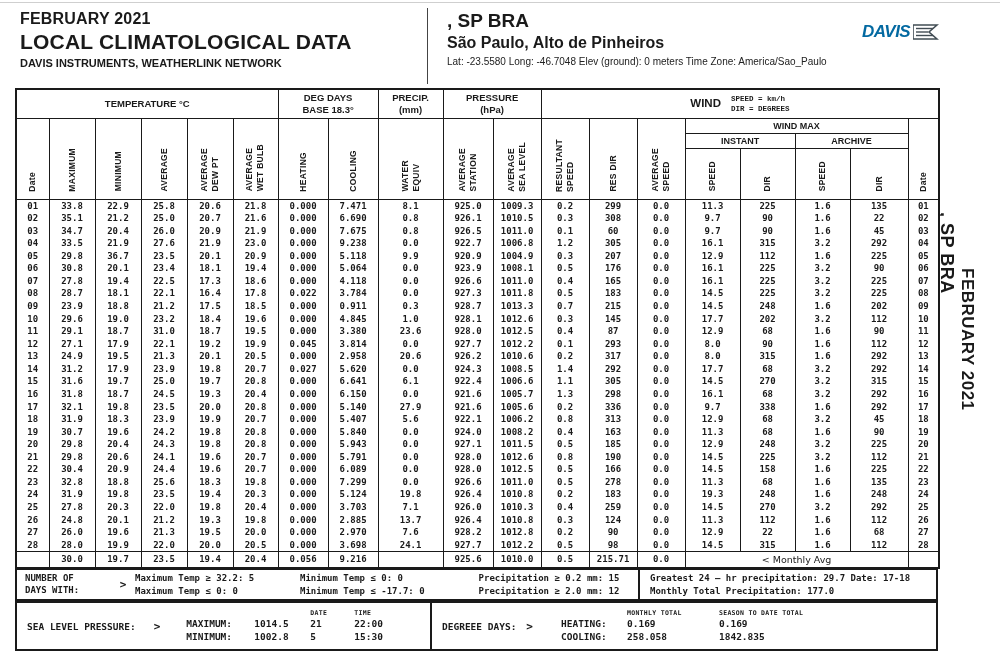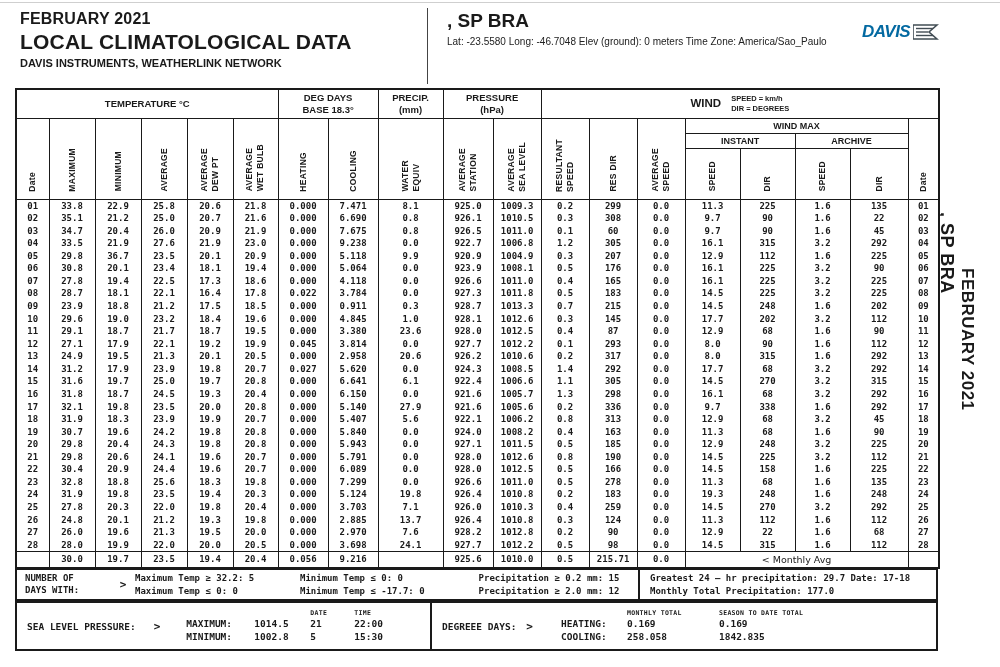--- a/index.html
+++ b/index.html
@@ -30,21 +30,21 @@
   tr.h2{height:15px;} tr.h3{height:15px;} tr.h4{height:51px;}
   .subhead{font-size:9px;font-weight:bold;text-align:center;}
   th.vhead{vertical-align:bottom;}
   .vtxt{display:inline-block;writing-mode:vertical-rl;transform:rotate(180deg);
         font-size:8.5px;font-weight:bold;line-height:1.25;letter-spacing:.3px;
         padding:3px 0 3px 0;white-space:nowrap;text-align:left;}
   .vtxt div{line-height:1.3;}
   .wind-head{vertical-align:middle;}
   .wind-inner{display:flex;align-items:center;justify-content:center;gap:10px;}
   .wind-word{font-size:11.5px;font-weight:bold;}
-  .wind-units{font-size:7.5px;font-weight:bold;text-align:left;line-height:1.35;}
+  .wind-units{font-size:7.5px;font-weight:bold;text-align:left;line-height:1.35;font-family:Liberation Mono, monospace;}
   tbody td{border-left:1px solid #1a1a1a;border-right:1px solid #1a1a1a;border-top:none;border-bottom:none;
       text-align:center;font-family:"DejaVu Sans Mono",monospace;font-size:9px;font-weight:bold;
       height:12.57px;line-height:12.57px;padding:0;white-space:nowrap;overflow:hidden;}
   tr.avg-row td{border-top:1px solid #1a1a1a;height:15px;line-height:15px;}
   td.merged-avg{font-family:"DejaVu Sans",sans-serif;font-size:9.5px;font-weight:normal;}
 
   
   .side-code{position:absolute;left:936px;top:212px;writing-mode:vertical-rl;
       font-size:18px;font-weight:bold;letter-spacing:.5px;}
   .side-month{position:absolute;left:957px;top:268px;writing-mode:vertical-rl;
@@ -79,20 +79,21 @@
   <div class="top-rule"></div>
 
   <div class="hdr-left">
     <div class="hdr-month">FEBRUARY 2021</div>
     <div class="hdr-title">LOCAL CLIMATOLOGICAL DATA</div>
     <div class="hdr-sub">DAVIS INSTRUMENTS, WEATHERLINK NETWORK</div>
   </div>
   <div class="hdr-divider"></div>
   <div class="hdr-right">
     <div class="hdr-code">, SP BRA</div>
+    <div class="hdr-station">São Paulo, Alto de Pinheiros</div>
     <div class="hdr-meta">Lat: -23.5580  Long: -46.7048  Elev (ground): 0 meters  Time Zone: America/Sao_Paulo</div>
   </div>
   <div class="davis-logo">
     <span class="davis-word">DAVIS</span>
     <svg class="davis-flag" width="26" height="18" viewBox="0 0 26 18">
       <polygon points="0,2 24,2 16,9 24,16 0,16" fill="none" stroke="#424d54" stroke-width="1.6"></polygon>
       <line x1="3" y1="5.5" x2="20" y2="5.5" stroke="#424d54" stroke-width="1.4"></line>
       <line x1="3" y1="9" x2="15" y2="9" stroke="#424d54" stroke-width="1.4"></line>
       <line x1="3" y1="12.5" x2="20" y2="12.5" stroke="#424d54" stroke-width="1.4"></line>
     </svg>
@@ -373,21 +374,21 @@
           <td>17.7</td>
           <td>202</td>
           <td>3.2</td>
           <td>112</td>
           <td>10</td>
         </tr>
         <tr>
           <td>11</td>
           <td>29.1</td>
           <td>18.7</td>
-          <td>21.7</td>
+          <td>31.0</td>
           <td>18.7</td>
           <td>19.5</td>
           <td>0.000</td>
           <td>3.380</td>
           <td>23.6</td>
           <td>928.0</td>
           <td>1012.5</td>
           <td>0.4</td>
           <td>87</td>
           <td>0.0</td>

